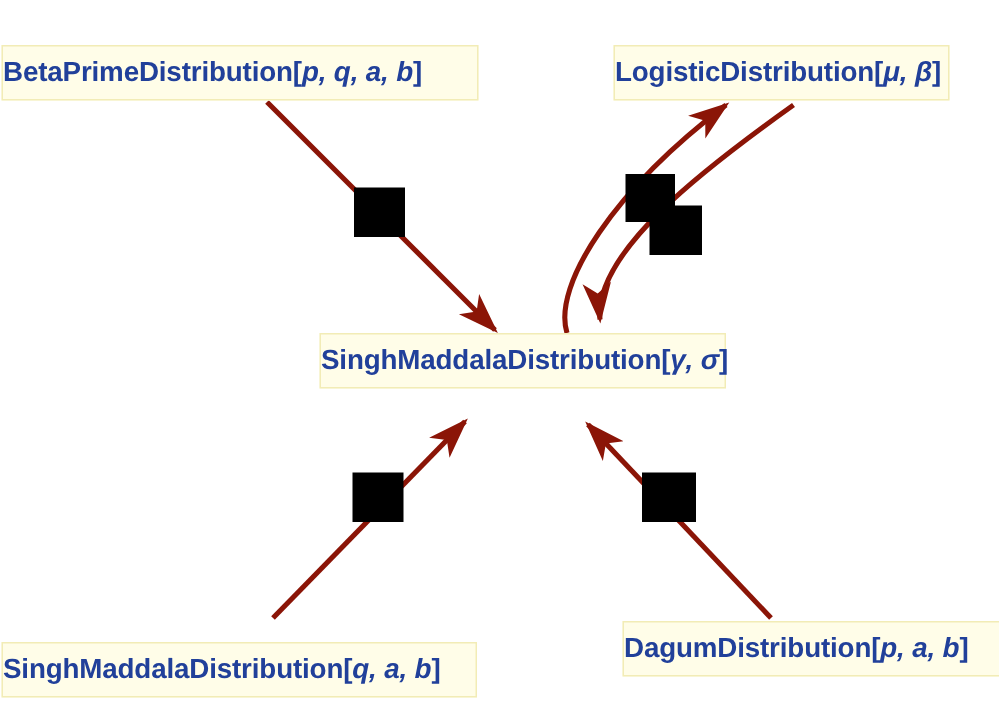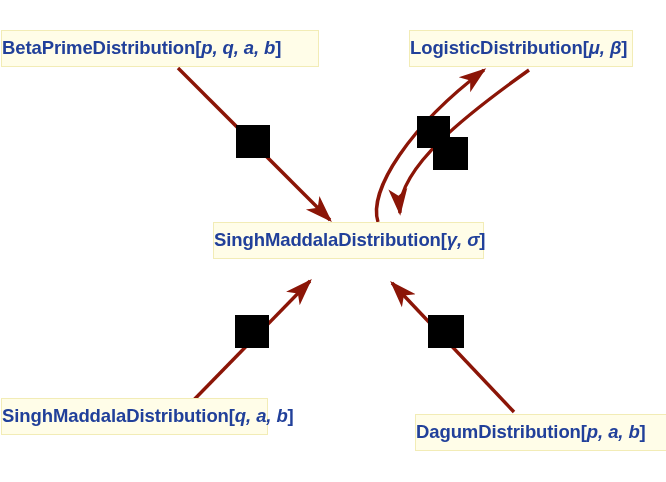--- a/index.html
+++ b/index.html
@@ -48,22 +48,22 @@
     top: 30px;
     width: 224px;
   }
   .node-loglogistic {
     left: 213px;
     top: 222px;
     width: 271px;
   }
   .node-singh-maddala {
     left: 1px;
-    top: 398px;
-    width: 267px;
+    top: 428px;
+    width: 317px;
   }
   .node-dagum {
     left: 415px;
     top: 414px;
     width: 261px;
   }
   .marker-square {
     position: absolute;
     background: #000000;
   }

